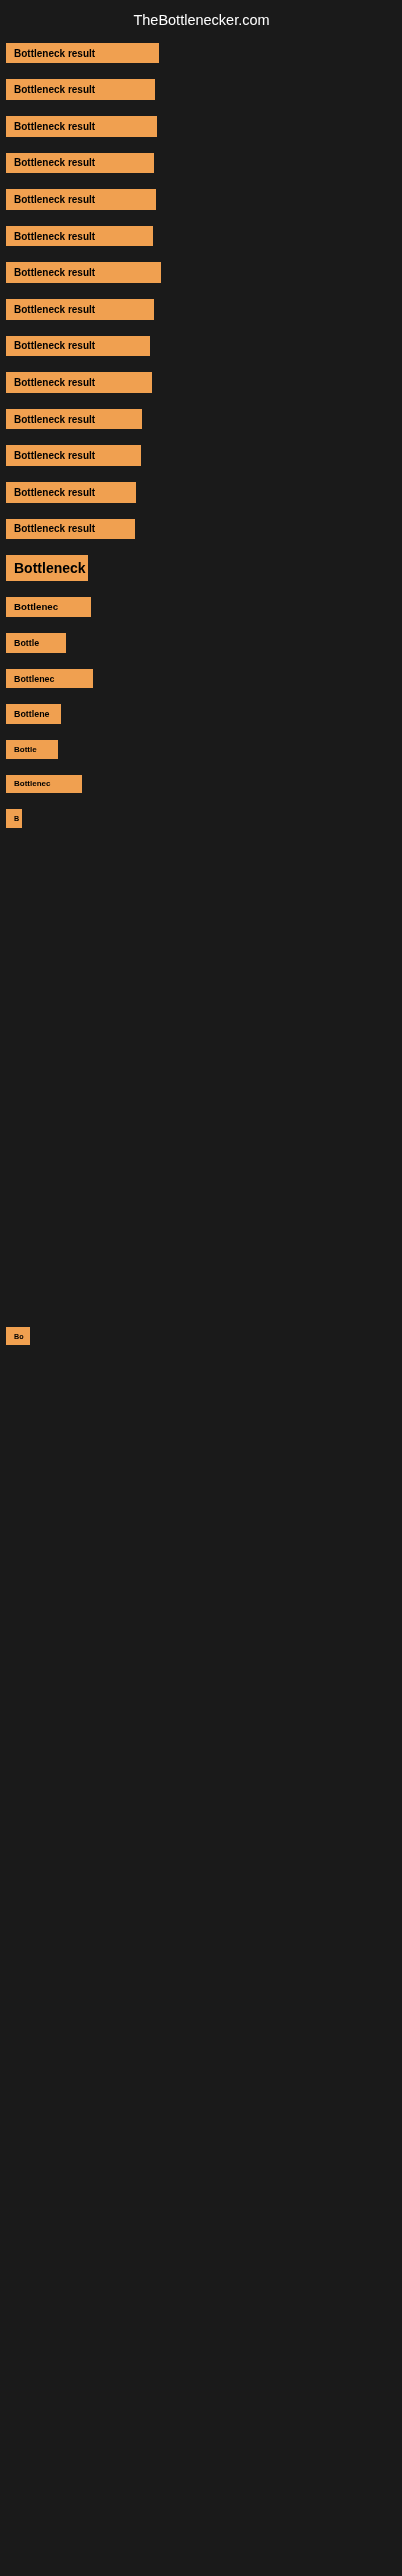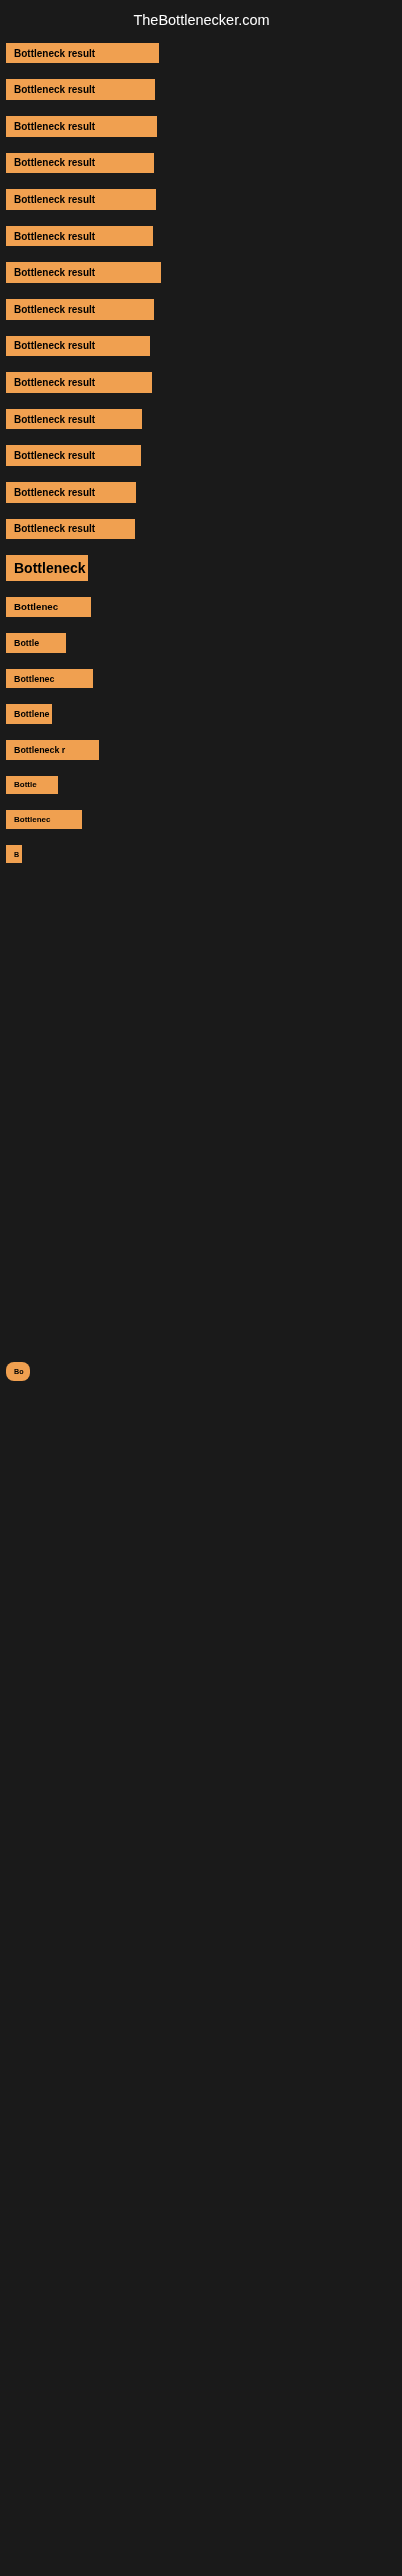--- a/index.html
+++ b/index.html
@@ -55,27 +55,27 @@
     .row-11 .bottleneck-badge { width: 136px; }
     .row-12 .bottleneck-badge { width: 135px; }
     .row-13 .bottleneck-badge { width: 130px; }
     .row-14 .bottleneck-badge { width: 129px; }
     .row-15 .bottleneck-badge { width: 119px; font-size: 9.7px; }
     .row-16 .bottleneck-badge { width: 90px; font-size: 9.7px; }
     .row-17 .bottleneck-badge { width: 82px; font-size: 14px; }
     .row-18 .bottleneck-badge { width: 85px; font-size: 9.7px; }
     .row-19 .bottleneck-badge { width: 60px;  font-size: 8.9px; }
     .row-20 .bottleneck-badge { width: 87px; font-size: 8.9px; }
-    .row-21 .bottleneck-badge { width: 46px;  font-size: 8.9px; }
+    .row-21 .bottleneck-badge { width: 55px;  font-size: 8.9px; }
     .row-22 .bottleneck-badge { width: 93px; font-size: 8.9px; }
     .row-23 .bottleneck-badge { width: 52px;  font-size: 8px; }
     .row-24 .bottleneck-badge { width: 76px;  font-size: 8px; }
     .row-25 .bottleneck-badge { width: 11.3px;  font-size: 7.2px; overflow: hidden; }
 
-    .row-bottom .bottleneck-badge { width: 24px; font-size: 7.2px; overflow: hidden; border-radius: 8px; }
+    .row-bottom .bottleneck-badge { width: 24px; font-size: 7.2px; overflow: hidden; }
 
     .container {
       padding: 6px;
       position: relative;
     }
 
     .section-gap {
       height: 177px;
     }
     .section-gap-2 {
@@ -162,23 +162,20 @@
   </div>
 
   <div class="bottleneck-item row-20">
     <span class="bottleneck-badge">Bottlenec</span>
   </div>
 
   <div class="bottleneck-item row-21">
     <span class="bottleneck-badge">Bottlene</span>
   </div>
 
-  <div class="bottleneck-item row-22">
-    <span class="bottleneck-badge">Bottleneck r</span>
-  </div>
 
   <div class="bottleneck-item row-23">
     <span class="bottleneck-badge">Bottle</span>
   </div>
 
   <div class="bottleneck-item row-24">
     <span class="bottleneck-badge">Bottlenec</span>
   </div>
 
   <div class="bottleneck-item row-25">

